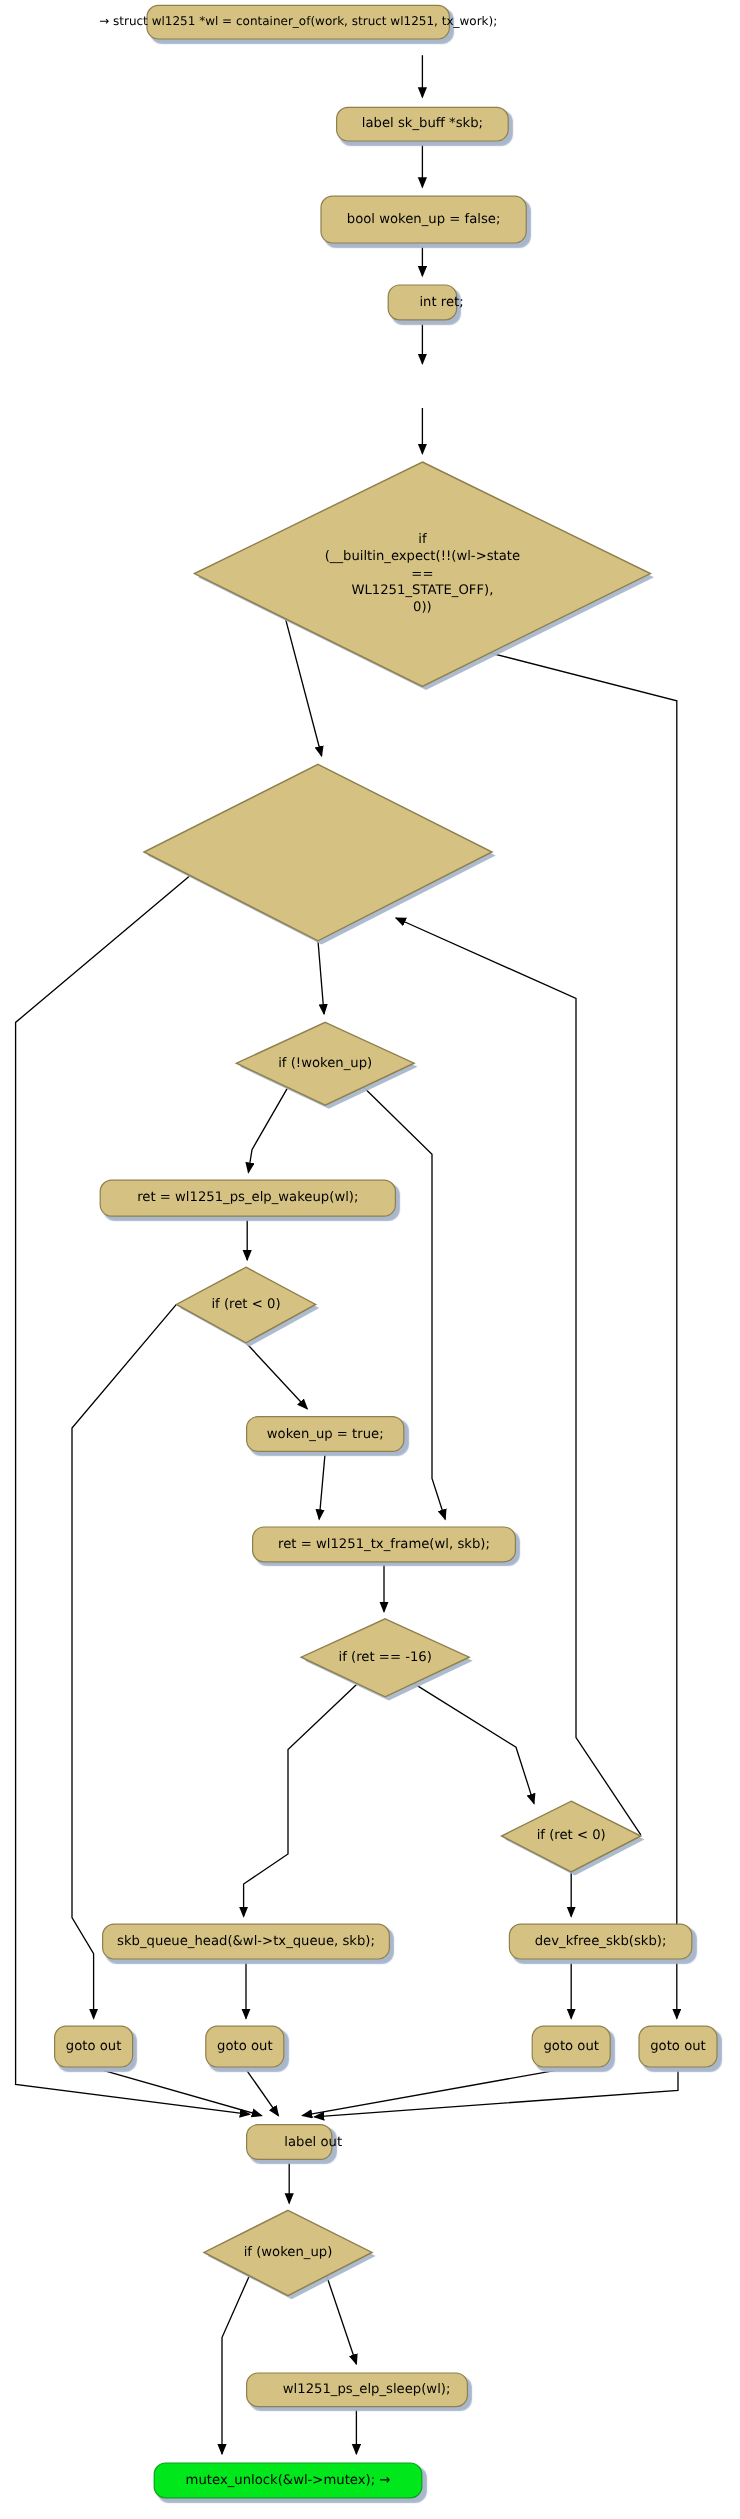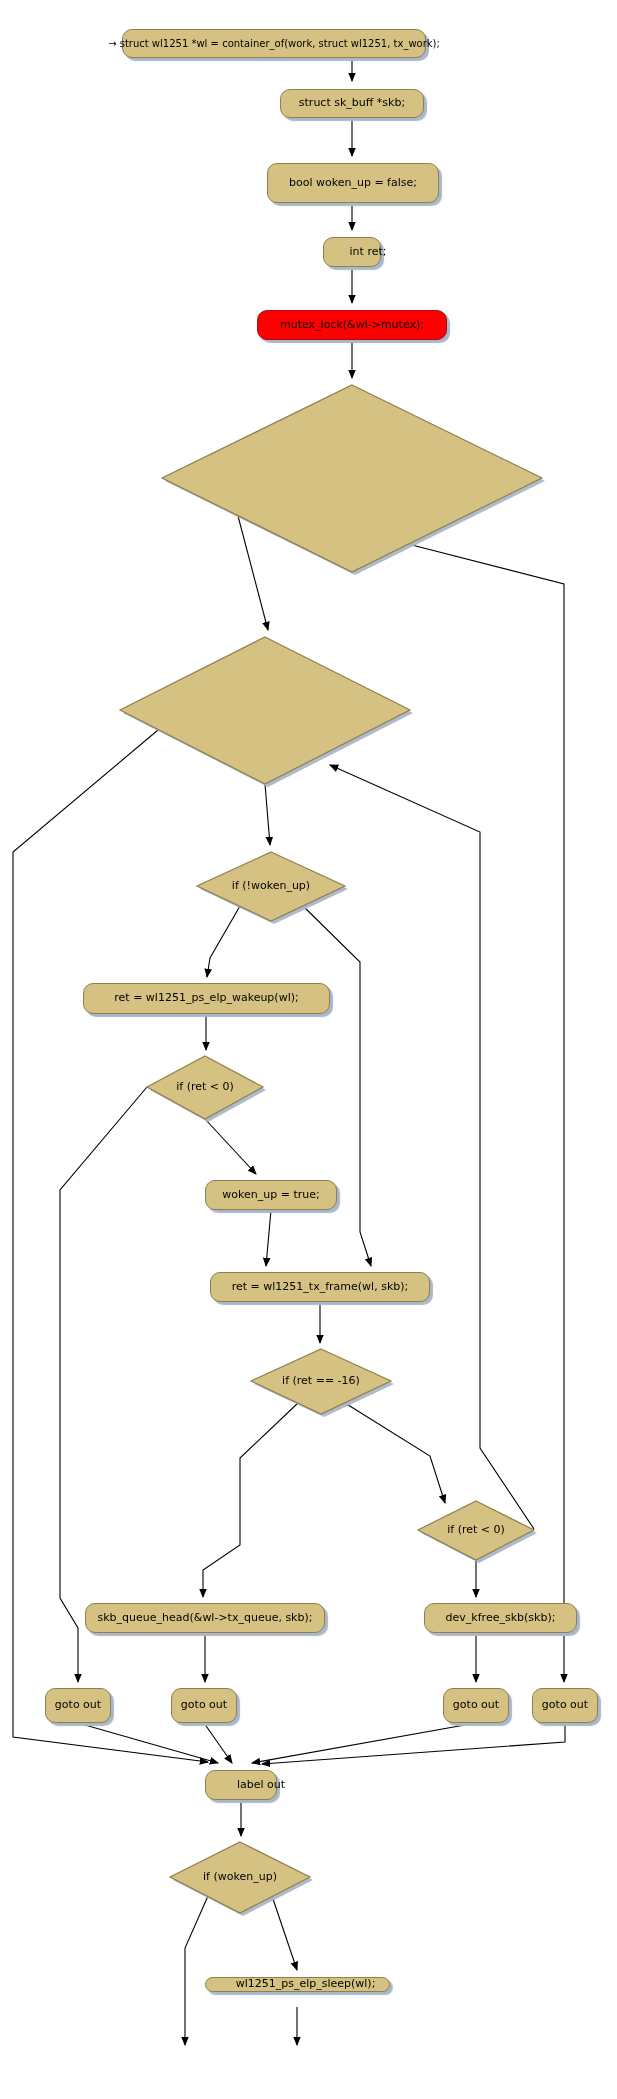--- a/index.html
+++ b/index.html
@@ -96,29 +96,28 @@
     <g>
       <polygon class="dshadow" points="479,1504 537,1533 479,1563 421,1533"></polygon>
       <polygon class="dnode" points="476,1501 534,1530 476,1560 418,1530"></polygon>
     </g>
     <g>
       <polygon class="dshadow" points="243,1845 313,1880 243,1916 173,1880"></polygon>
       <polygon class="dnode" points="240,1842 310,1877 240,1913 170,1877"></polygon>
     </g>
   </svg>
 
-  <div class="node-box small-text" style="left:122px;top:29px;width:304px;height:29px;">→ struct wl1251 *wl = container_of(work, struct wl1251, tx_work);</div>
+  <div class="node-box small-text" style="left:122px;top:4px;width:253px;height:29px;">→ struct wl1251 *wl = container_of(work, struct wl1251, tx_work);</div>
 
-  <div class="node-box" style="left:280px;top:89px;width:144px;height:29px;">struct sk_buff *skb;</div>
+  <div class="node-box" style="left:280px;top:89px;width:144px;height:29px;">label sk_buff *skb;</div>
 
   <div class="node-box" style="left:267px;top:163px;width:172px;height:40px;">bool woken_up = false;</div>
 
   <div class="node-box" style="left:323px;top:237px;width:58px;height:30px;padding-left:36px;">int ret;</div>
 
-  <div class="node-box lock" style="left:257px;top:310px;width:190px;height:30px;">mutex_lock(&amp;wl-&gt;mutex);</div>
 
   <div class="node-box" style="left:83px;top:983px;width:247px;height:31px;">ret = wl1251_ps_elp_wakeup(wl);</div>
 
   <div class="node-box" style="left:205px;top:1180px;width:132px;height:30px;">woken_up = true;</div>
 
   <div class="node-box" style="left:210px;top:1272px;width:220px;height:30px;">ret = wl1251_tx_frame(wl, skb);</div>
 
   <div class="node-box" style="left:85px;top:1603px;width:240px;height:30px;">skb_queue_head(&amp;wl-&gt;tx_queue, skb);</div>
 
   <div class="node-box" style="left:424px;top:1603px;width:153px;height:30px;">dev_kfree_skb(skb);</div>
@@ -126,22 +125,28 @@
   <div class="node-box" style="left:45px;top:1688px;width:66px;height:35px;">goto out</div>
 
   <div class="node-box" style="left:171px;top:1688px;width:66px;height:35px;">goto out</div>
 
   <div class="node-box" style="left:443px;top:1688px;width:66px;height:35px;">goto out</div>
 
   <div class="node-box" style="left:532px;top:1688px;width:66px;height:35px;">goto out</div>
 
   <div class="node-box" style="left:205px;top:1770px;width:72px;height:30px;padding-left:44px;">label out</div>
 
-  <div class="node-box" style="left:205px;top:1977px;width:185px;height:15px;padding-left:20px;">wl1251_ps_elp_sleep(wl);</div>
+  <div class="node-box" style="left:205px;top:1977px;width:185px;height:29px;padding-left:20px;">wl1251_ps_elp_sleep(wl);</div>
 
+  <div class="node-box unlock" style="left:128px;top:2052px;width:224px;height:30px;">mutex_unlock(&amp;wl-&gt;mutex); →</div>
 
+  <div class="dlabel" style="left:352px;top:478px;width:330px;">if
+(__builtin_expect(!!(wl-&gt;state
+==
+WL1251_STATE_OFF),
+0))</div>
   <div class="dlabel" style="left:271px;top:886px;width:150px;">if (!woken_up)</div>
   <div class="dlabel" style="left:205px;top:1087px;width:120px;">if (ret &lt; 0)</div>
   <div class="dlabel" style="left:321px;top:1381px;width:140px;">if (ret == -16)</div>
   <div class="dlabel" style="left:476px;top:1530px;width:120px;">if (ret &lt; 0)</div>
   <div class="dlabel" style="left:240px;top:1877px;width:140px;">if (woken_up)</div>
 
 </div>
 
 </body></html>

